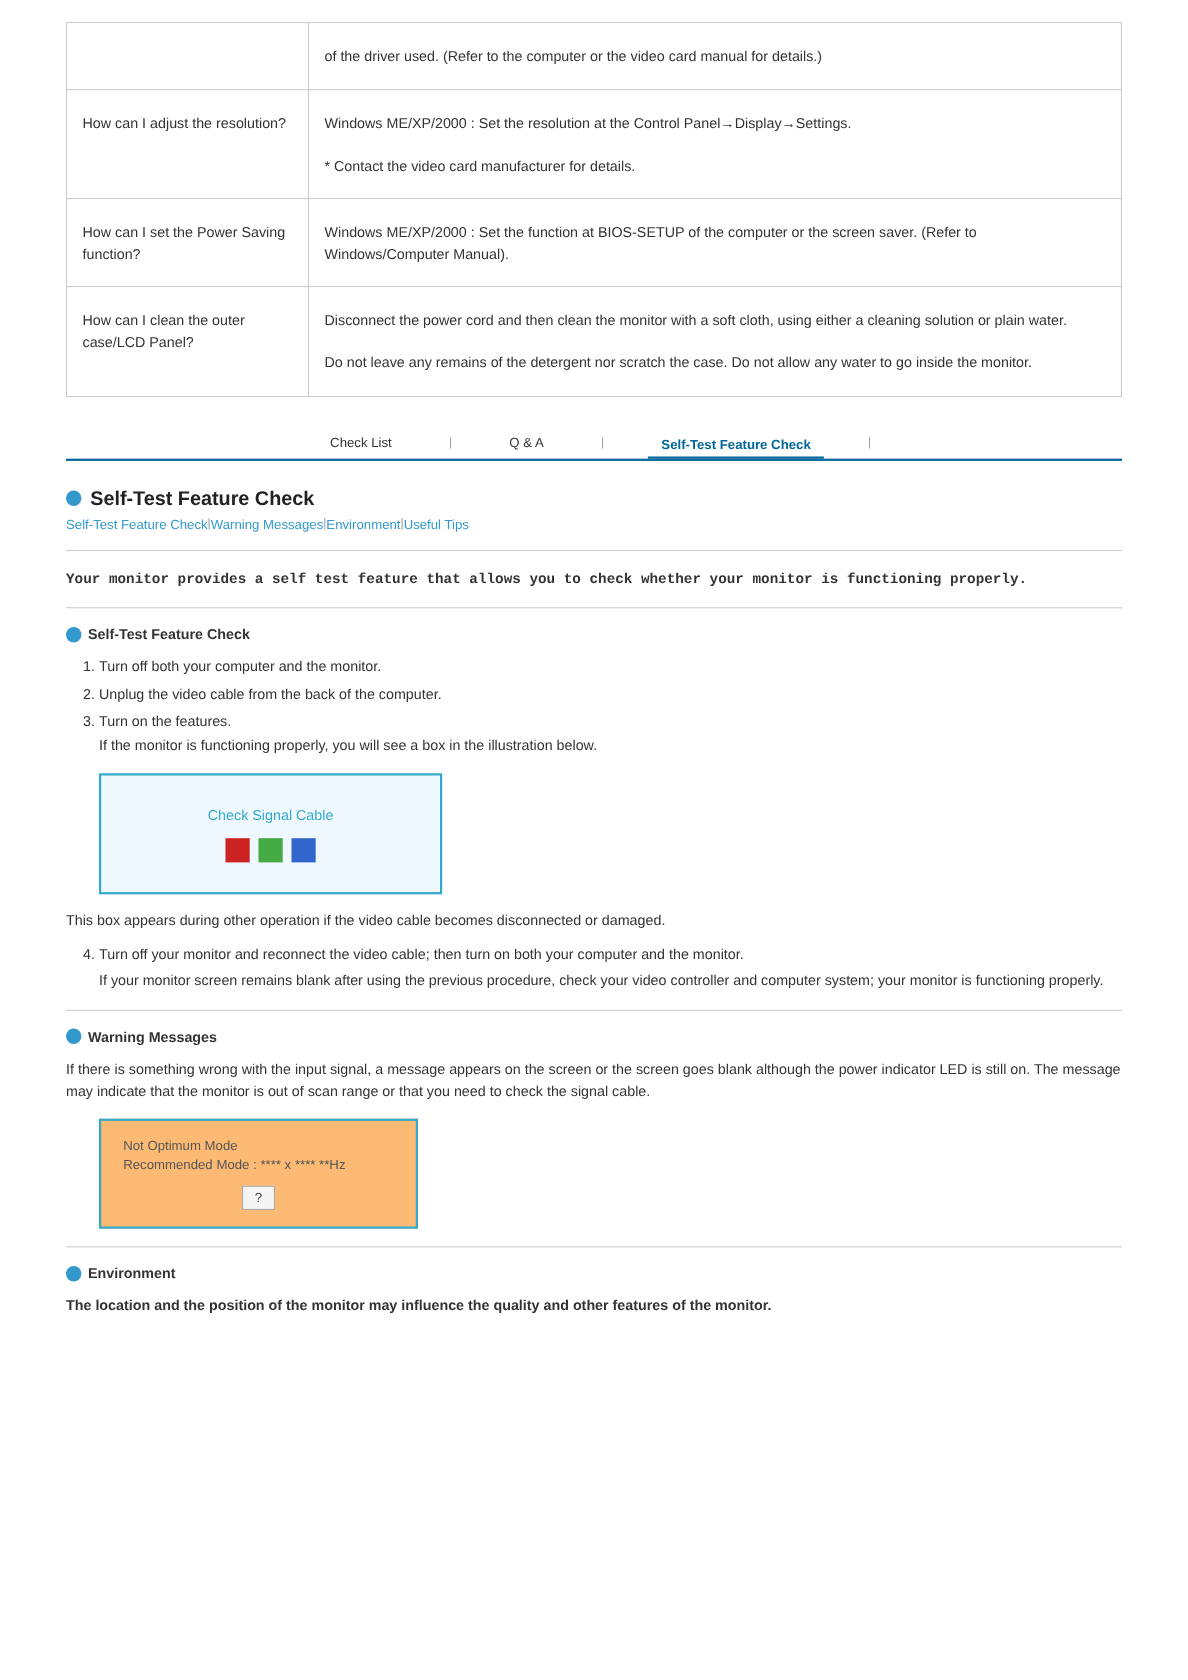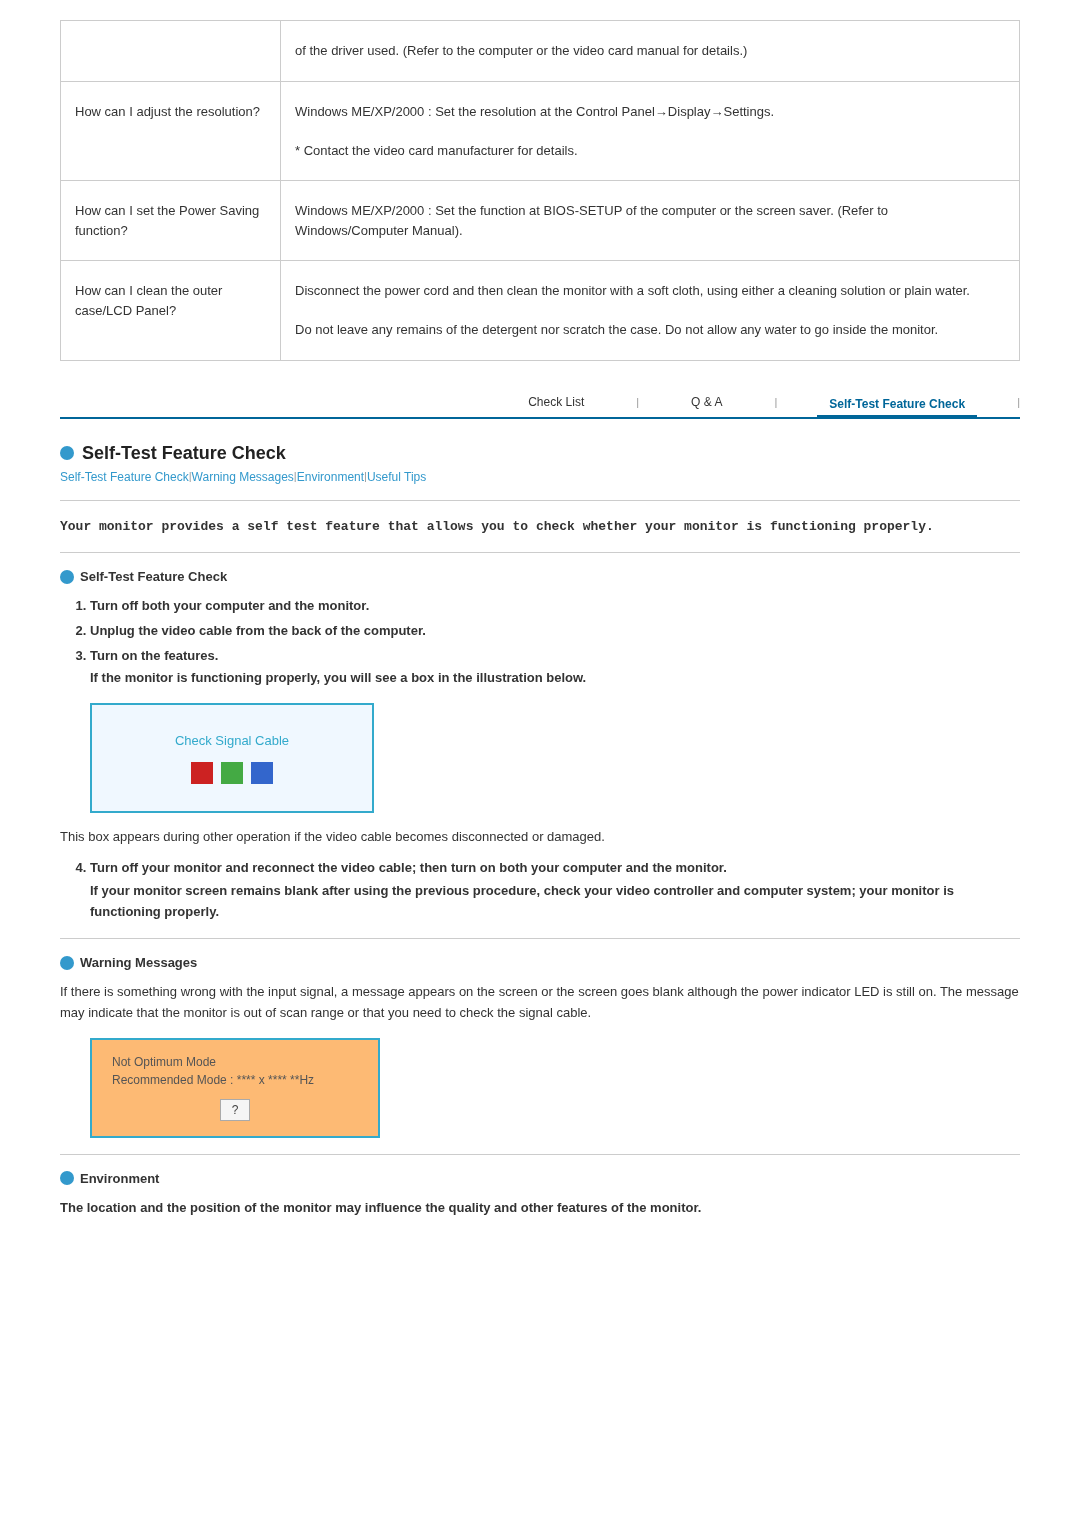--- a/index.html
+++ b/index.html
@@ -30,21 +30,21 @@
       line-height: 1.5;
     }
     .faq-table td:first-child {
       width: 220px;
       font-weight: normal;
     }
 
     
     .nav-tabs {
       display: flex;
-      justify-content: flex-end;
+      justify-content: center;
       align-items: center;
       margin-bottom: 24px;
       border-bottom: 2px solid #006699;
       padding-bottom: 4px;
       gap: 40px;
     }
     .nav-tab {
       padding: 4px 12px;
       font-size: 12px;
       color: #333;
@@ -119,36 +119,35 @@
       margin-bottom: 12px;
     }
     .section-header .blue-dot {
       margin-right: 6px;
     }
 
     
     .steps-list {
       margin-left: 30px;
       margin-bottom: 12px;
-      font-weight: bold;
     }
     .steps-list li {
       line-height: 1.6;
       margin-bottom: 4px;
     }
     .steps-list li .sub-text {
       display: block;
       margin-top: 2px;
     }
 
     
     .monitor-box {
       border: 2px solid #33aacc;
       background: #f0f8ff;
-      width: 284px;
+      width: 312px;
       min-height: 110px;
       margin: 14px 0 14px 30px;
       padding: 20px 20px 20px 20px;
       display: flex;
       flex-direction: column;
       align-items: center;
       justify-content: center;
     }
     .monitor-box .signal-text {
       color: #33aacc;

